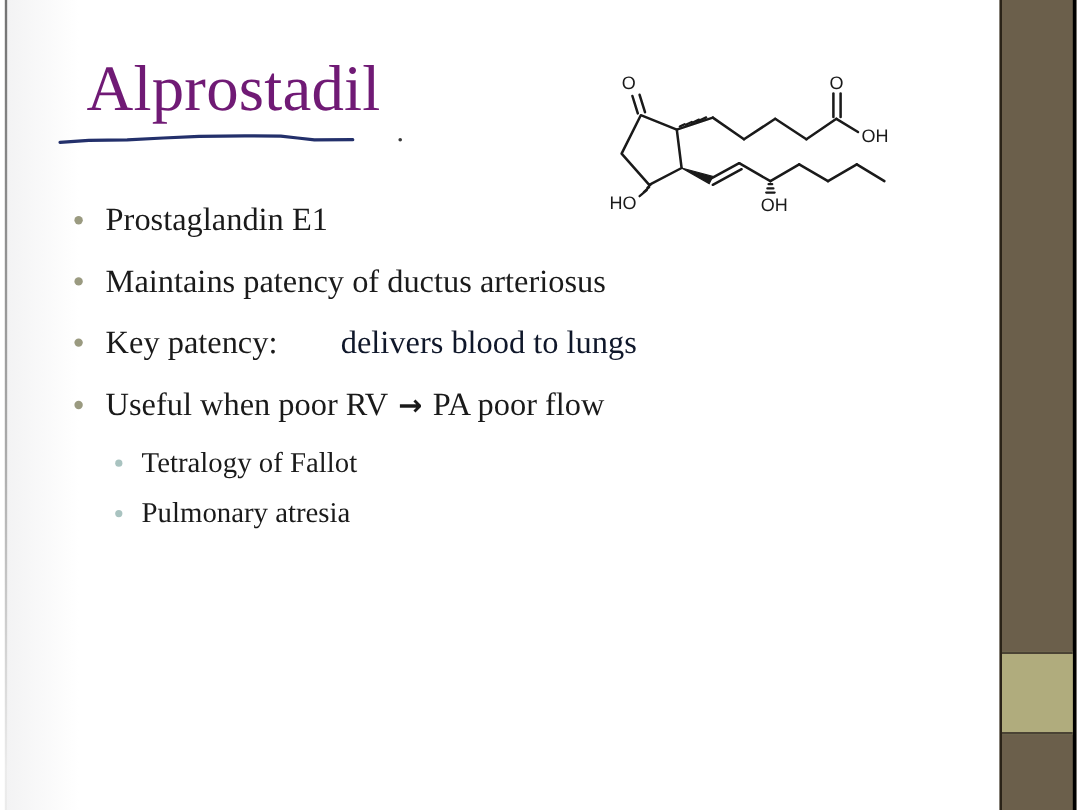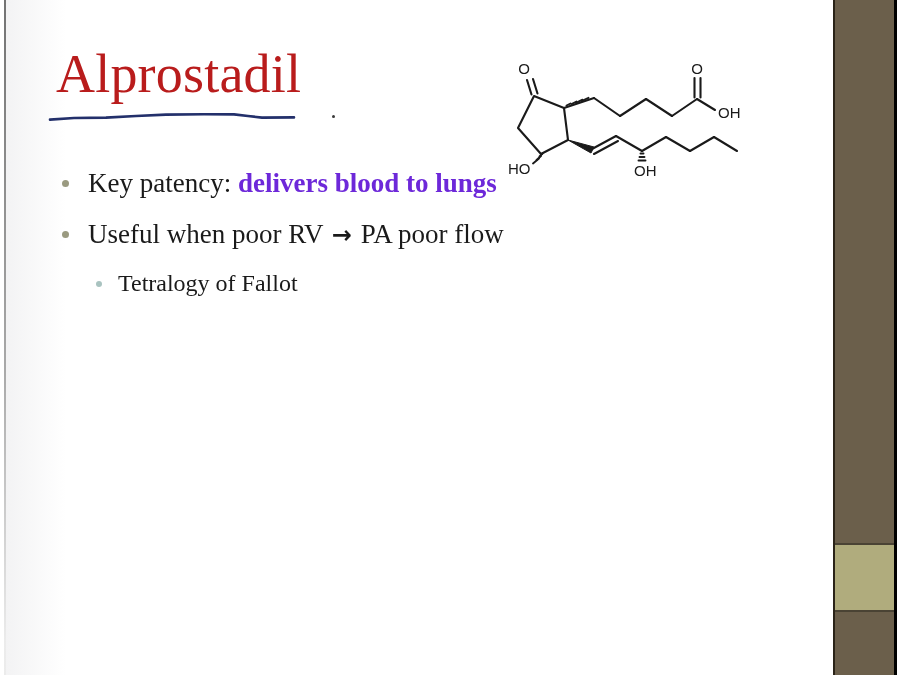--- a/index.html
+++ b/index.html
@@ -64,24 +64,25 @@
   
   .title-block {
     position: absolute;
     left: 56px;
     top: 46px;
     width: 430px;
   }
   .slide-title {
     font-size: 54px;
     line-height: 1.05;
-    color: #b91c1c;
+    color: #701a75;
     letter-spacing: .2px;
     font-weight: 400;
     white-space: nowrap;
+    margin-left: 16px;
   }
   .title-underline {
     position: absolute;
     left: -8px;
     top: 63px;
     width: 248px;
     height: 12px;
     overflow: visible;
   }
   .title-dot {
@@ -116,22 +117,23 @@
     position: relative;
     top: -5px;
   }
   .bullet-text {
     font-size: 27px;
     line-height: 1.6;
     color: #1a1a1a;
     white-space: nowrap;
   }
   .bullet-text .accent-bold {
-    font-weight: bold;
-    color: #6d28d9;
+    font-weight: normal;
+    color: #0f172a;
+    margin-left: 46px;
   }
   .bullet-text .arrow-glyph {
     font-weight: bold;
     font-family: "DejaVu Sans", sans-serif;
     font-size: 24px;
     padding: 0 2px;
   }
 
   
   .sub-list {
@@ -185,36 +187,48 @@
       <div class="title-underline">
         <svg width="248" height="12" viewBox="0 0 248 12" xmlns="http://www.w3.org/2000/svg">
           <path d="M2,8.6 L26,7.0 L58,6.6 L88,5.0 L118,3.6 L156,3.2 L186,3.4 L200,5.0 L214,6.6 L246,6.4" fill="none" stroke="#23306b" stroke-width="2.6" stroke-linecap="round" stroke-linejoin="round"></path>
         </svg>
       </div>
       <div class="title-dot"></div>
     </div>
 
     <div class="bullets">
 
-
+      <div class="bullet-row">
+        <span class="bullet-marker"></span>
+        <span class="bullet-text">Prostaglandin E1</span>
+      </div>
+
+      <div class="bullet-row">
+        <span class="bullet-marker"></span>
+        <span class="bullet-text">Maintains patency of ductus arteriosus</span>
+      </div>
 
       <div class="bullet-row">
         <span class="bullet-marker"></span>
         <span class="bullet-text"><span>Key patency: </span><span class="accent-bold">delivers blood to lungs</span></span>
       </div>
 
       <div class="bullet-row">
         <span class="bullet-marker"></span>
         <span class="bullet-text"><span>Useful when poor RV </span><span class="arrow-glyph">→</span><span> PA poor flow</span></span>
       </div>
 
       <div class="sub-list">
         <div class="sub-row">
           <span class="sub-marker"></span>
           <span class="sub-text">Tetralogy of Fallot</span>
+        </div>
+        <div class="sub-row">
+          <span class="sub-marker"></span>
+          <span class="sub-text">Pulmonary atresia</span>
         </div>
       </div>
 
     </div>
 
     <div class="chem-figure">
       <svg width="250" height="125" viewBox="0 0 250 125" xmlns="http://www.w3.org/2000/svg">
         <g fill="none" stroke="#1a1a1a" stroke-width="2.1" stroke-linecap="round" stroke-linejoin="round">
 
           <path d="M38,44 L22,76 L45,102 L72,88 L68,56 Z"></path>

